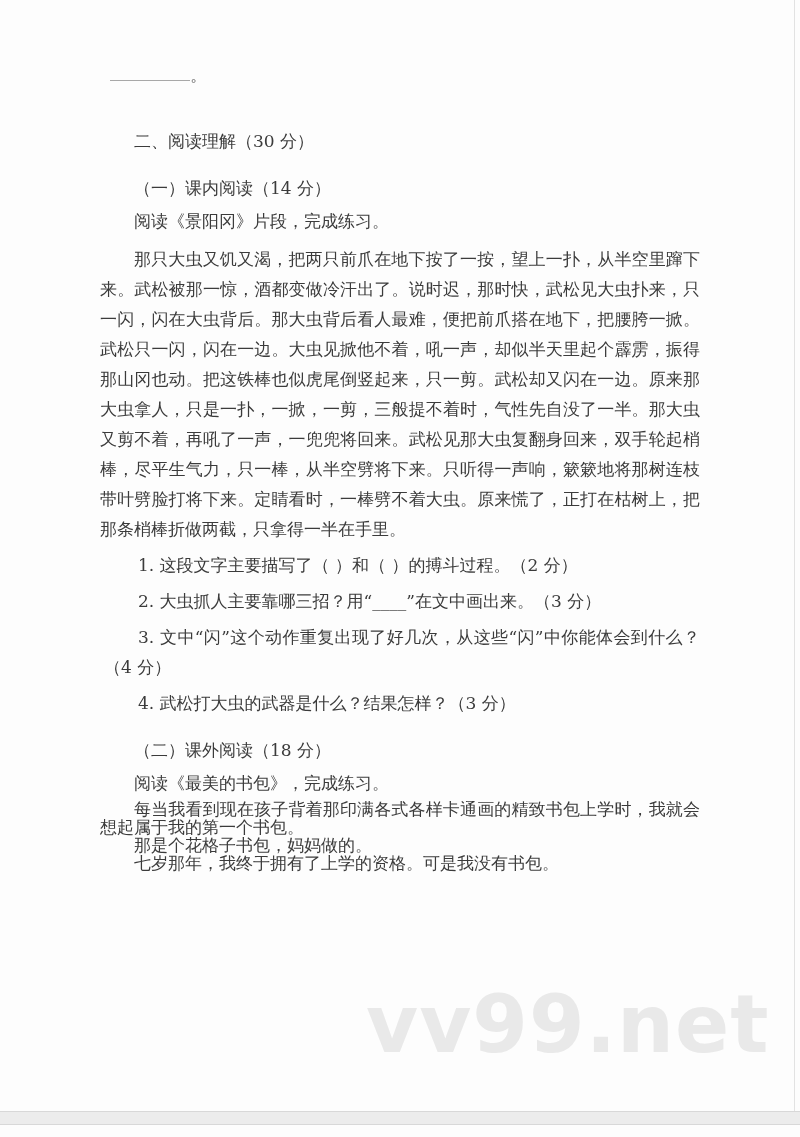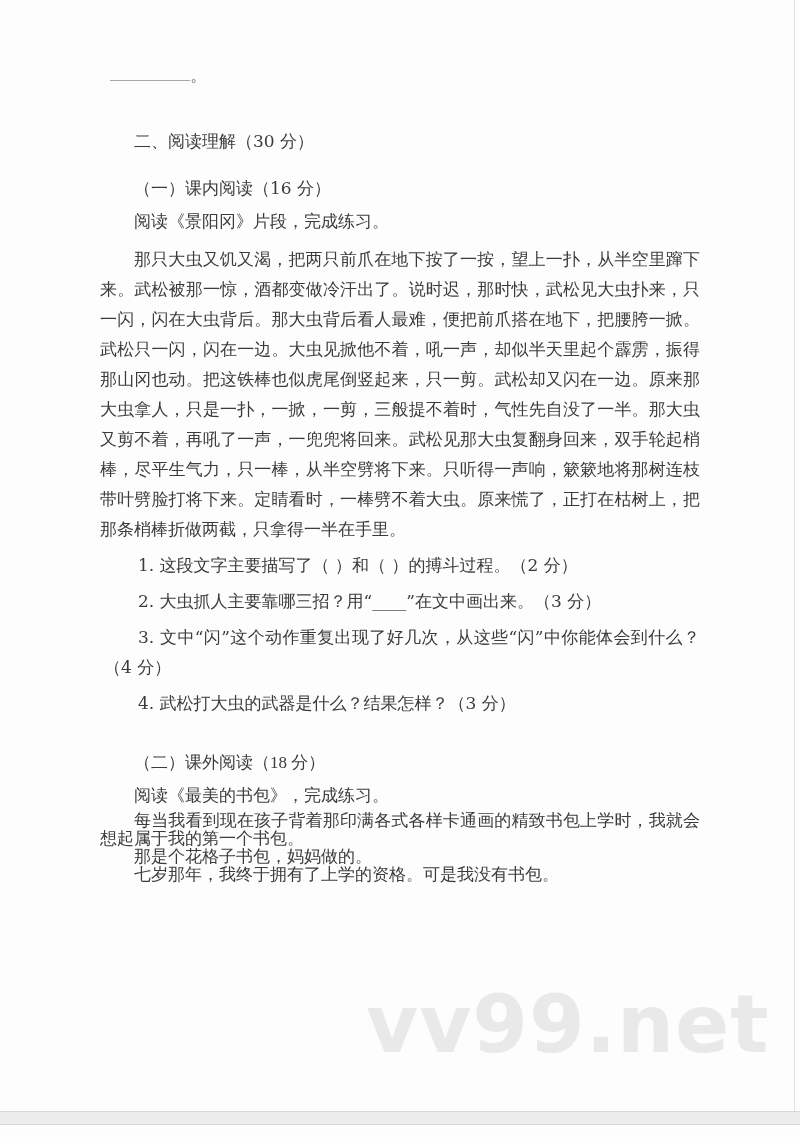--- a/index.html
+++ b/index.html
@@ -103,22 +103,21 @@
     text-indent: 2em;
     text-align: justify;
   }
   .question {
     margin: 6px 0 0 4px;
     line-height: 30px;
     text-indent: 2em;
     text-align: justify;
   }
   .part2-block {
-    margin-top: 28px;
-    font-family: Liberation Serif, serif;
+    margin-top: 16px;
   }
   .para2 {
     margin: 0;
     line-height: 18px;
     text-indent: 2em;
     text-align: justify;
   }
 </style>
 </head>
 <body>
@@ -126,21 +125,21 @@
 <div class="page">
 
   <div class="watermark">vv99.net</div>
 
   <div class="content">
 
     <div class="blank-line"><span class="blank-underline"></span><span>。</span></div>
 
     <p class="h-main">二、阅读理解（30 分）</p>
 
-    <p class="h-part">（一）课内阅读（16 分）</p>
+    <p class="h-part">（一）课内阅读（14 分）</p>
 
     <p class="intro">阅读《景阳冈》片段，完成练习。</p>
 
     <p class="passage">那只大虫又饥又渴，把两只前爪在地下按了一按，望上一扑，从半空里蹿下来。武松被那一惊，酒都变做冷汗出了。说时迟，那时快，武松见大虫扑来，只一闪，闪在大虫背后。那大虫背后看人最难，便把前爪搭在地下，把腰胯一掀。武松只一闪，闪在一边。大虫见掀他不着，吼一声，却似半天里起个霹雳，振得那山冈也动。把这铁棒也似虎尾倒竖起来，只一剪。武松却又闪在一边。原来那大虫拿人，只是一扑，一掀，一剪，三般提不着时，气性先自没了一半。那大虫又剪不着，再吼了一声，一兜兜将回来。武松见那大虫复翻身回来，双手轮起梢棒，尽平生气力，只一棒，从半空劈将下来。只听得一声响，簌簌地将那树连枝带叶劈脸打将下来。定睛看时，一棒劈不着大虫。原来慌了，正打在枯树上，把那条梢棒折做两截，只拿得一半在手里。</p>
 
     <p class="question">1. 这段文字主要描写了（ ）和（ ）的搏斗过程。（2 分）</p>
     <p class="question">2. 大虫抓人主要靠哪三招？用“____”在文中画出来。（3 分）</p>
     <p class="question">3. 文中“闪”这个动作重复出现了好几次，从这些“闪”中你能体会到什么？（4 分）</p>
     <p class="question">4. 武松打大虫的武器是什么？结果怎样？（3 分）</p>
 

